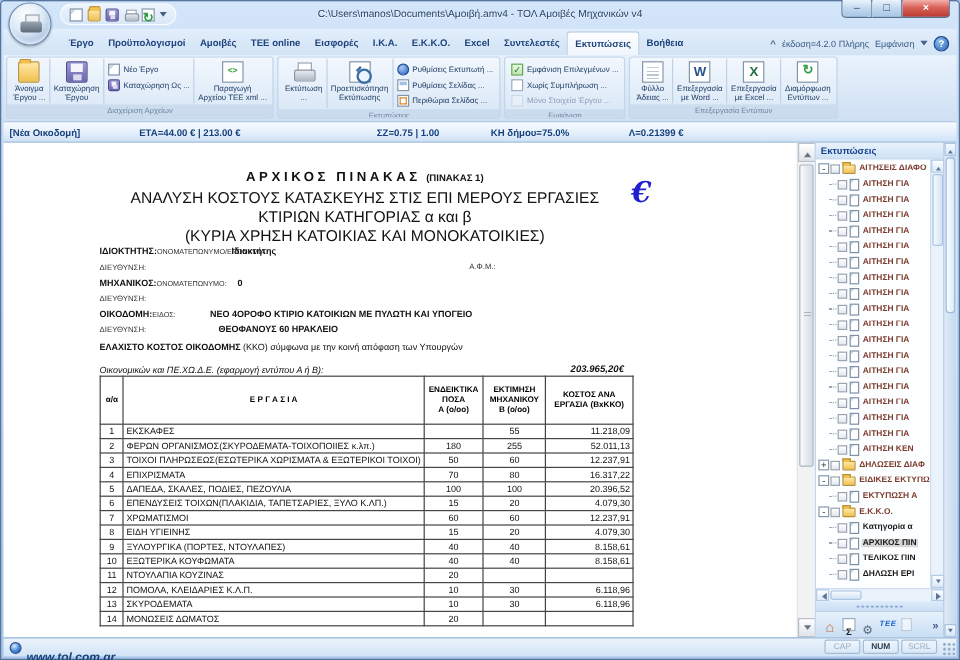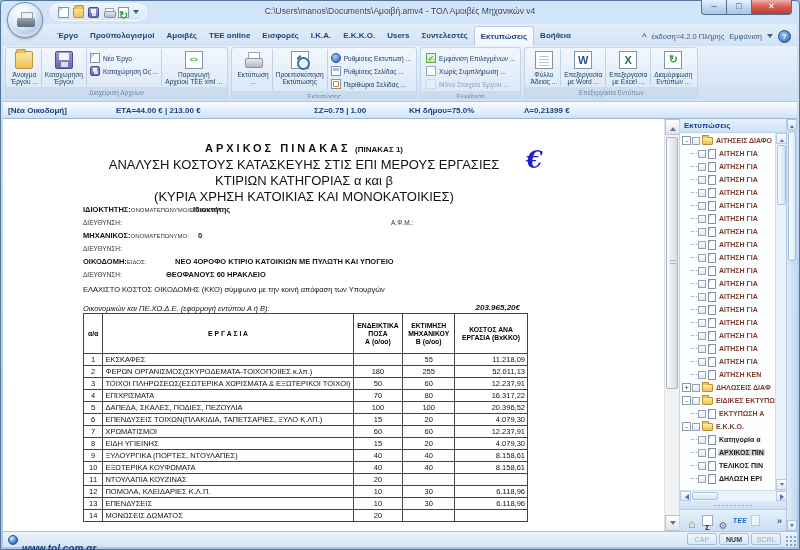--- a/index.html
+++ b/index.html
@@ -108,21 +108,21 @@
   .dt-sub3{font-size:13px;margin-top:1px;}
   .euro{position:absolute;left:446px;top:26px;font-family:"DejaVu Serif",serif;font-style:italic;font-weight:bold;font-size:24px;color:#2020d0;}
   .fields{position:absolute;left:3px;top:86px;width:437px;}
   .frow{position:relative;height:13px;font-size:7.5px;color:#111;}
   .flabel{font-weight:bold;}
   .frow.light .flabel{font-weight:normal;font-size:6.5px;color:#333;}
   .fsub{font-size:6px;color:#333;}
   .fval{position:absolute;top:0;font-weight:bold;white-space:nowrap;}
   .fright{position:absolute;left:308px;top:1px;font-size:6.5px;color:#333;}
   .kko{position:absolute;left:3px;top:166px;width:437px;font-size:7.5px;color:#111;}
-  .kko-b{font-weight:normal;}
+  .kko-b{font-weight:bold;}
   .kko2{position:relative;margin-top:10px;font-style:italic;}
   .kko-val{position:absolute;right:0;top:-1px;font-weight:bold;font-size:8px;}
   .dtable{position:absolute;left:3px;top:194px;border-collapse:collapse;table-layout:fixed;}
   .dtable th,.dtable td{border:1px solid #444;overflow:hidden;white-space:nowrap;}
   .dtable thead th{height:40px;font-size:6.8px;font-weight:bold;text-align:center;vertical-align:middle;padding:0 1px;}
   .th-line{line-height:8px;}
   .dtable tbody td{height:12px;font-size:7.5px;padding:0 2px;color:#111;}
   .cnum{text-align:center;font-size:7px;}
   .cname{font-size:6.8px;}
   .ca,.cb{text-align:center;}
@@ -210,21 +210,21 @@
 
 <div class="tabrow">
   <div style="display:flex;align-items:flex-end;height:100%;">
       <div class="tab">Έργο</div>
       <div class="tab">Προϋπολογισμοί</div>
       <div class="tab">Αμοιβές</div>
       <div class="tab">ΤΕΕ online</div>
       <div class="tab">Εισφορές</div>
       <div class="tab">Ι.Κ.Α.</div>
       <div class="tab">Ε.Κ.Κ.Ο.</div>
-      <div class="tab">Users</div>
+      <div class="tab">Excel</div>
       <div class="tab">Συντελεστές</div>
       <div class="tab active">Εκτυπώσεις</div>
       <div class="tab">Βοήθεια</div>
     </div>
   <div class="tabrow-right">
     <span class="chev-up">^</span>
     <span>έκδοση=4.2.0 Πλήρης</span>
     <span>Εμφάνιση</span>
     <span class="chev-dn"></span>
     <span class="ic-help">?</span>
@@ -357,21 +357,21 @@
         <div class="dt-sub">ΚΤΙΡΙΩΝ  ΚΑΤΗΓΟΡΙΑΣ α και β</div>
         <div class="dt-sub3">(ΚΥΡΙΑ ΧΡΗΣΗ ΚΑΤΟΙΚΙΑΣ ΚΑΙ ΜΟΝΟΚΑΤΟΙΚΙΕΣ)</div>
       </div>
       <div class="euro">€</div>
       <div class="fields">
           <div class="frow"><span class="flabel">ΙΔΙΟΚΤΗΤΗΣ:</span><span class="fsub">ΟΝΟΜΑΤΕΠΩΝΥΜΟ/ΕΠΩΝΥΜΙΑ</span><span class="fval" style="left: 110px;">Ιδιοκτήτης</span></div>
           <div class="frow light"><span class="flabel">ΔΙΕΥΘΥΝΣΗ:</span><span class="fright">Α.Φ.Μ.:</span></div>
           <div class="frow"><span class="flabel">ΜΗΧΑΝΙΚΟΣ:</span><span class="fsub">ΟΝΟΜΑΤΕΠΩΝΥΜΟ:</span><span class="fval" style="left: 115px;">0</span></div>
           <div class="frow light"><span class="flabel">ΔΙΕΥΘΥΝΣΗ:</span></div>
           <div class="frow"><span class="flabel">ΟΙΚΟΔΟΜΗ:</span><span class="fsub">ΕΙΔΟΣ:</span><span class="fval" style="left: 92px;">ΝΕΟ 4ΟΡΟΦΟ ΚΤΙΡΙΟ ΚΑΤΟΙΚΙΩΝ ΜΕ ΠΥΛΩΤΗ ΚΑΙ ΥΠΟΓΕΙΟ</span></div>
-          <div class="frow light"><span class="flabel">ΔΙΕΥΘΥΝΣΗ:</span><span class="fval" style="left: 83px;">ΘΕΟΦΑΝΟΥΣ 60 ΗΡΑΚΛΕΙΟ</span></div>
+          <div class="frow light"><span class="flabel">ΔΙΕΥΘΥΝΣΗ:</span><span class="fval" style="left: 99px;">ΘΕΟΦΑΝΟΥΣ 60 ΗΡΑΚΛΕΙΟ</span></div>
         </div>
       <div class="kko">
         <div>
           <span class="kko-b">ΕΛΑΧΙΣΤΟ ΚΟΣΤΟΣ ΟΙΚΟΔΟΜΗΣ</span><span> (ΚΚΟ) σύμφωνα με την κοινή απόφαση των Υπουργών</span>
         </div>
         <div class="kko2">
           <span>Οικονομικών και ΠΕ.ΧΩ.Δ.Ε. (εφαρμογή εντύπου Α ή Β):</span>
           <span class="kko-val">203.965,20€</span>
         </div>
       </div>
@@ -483,21 +483,21 @@
             </tr>
             <tr>
               <td class="cnum">12</td>
               <td class="cname">ΠΟΜΟΛΑ, ΚΛΕΙΔΑΡΙΕΣ Κ.Λ.Π.</td>
               <td class="ca">10</td>
               <td class="cb">30</td>
               <td class="ccost">6.118,96</td>
             </tr>
             <tr>
               <td class="cnum">13</td>
-              <td class="cname">ΕΠΕΝΔΥΣΕΙΣ</td>
+              <td class="cname">ΣΚΥΡΟΔΕΜΑΤΑ</td>
               <td class="ca">10</td>
               <td class="cb">30</td>
               <td class="ccost">6.118,96</td>
             </tr>
             <tr>
               <td class="cnum">14</td>
               <td class="cname">ΜΟΝΩΣΕΙΣ ΔΩΜΑΤΟΣ</td>
               <td class="ca">20</td>
               <td class="cb"></td>
               <td class="ccost"></td>

